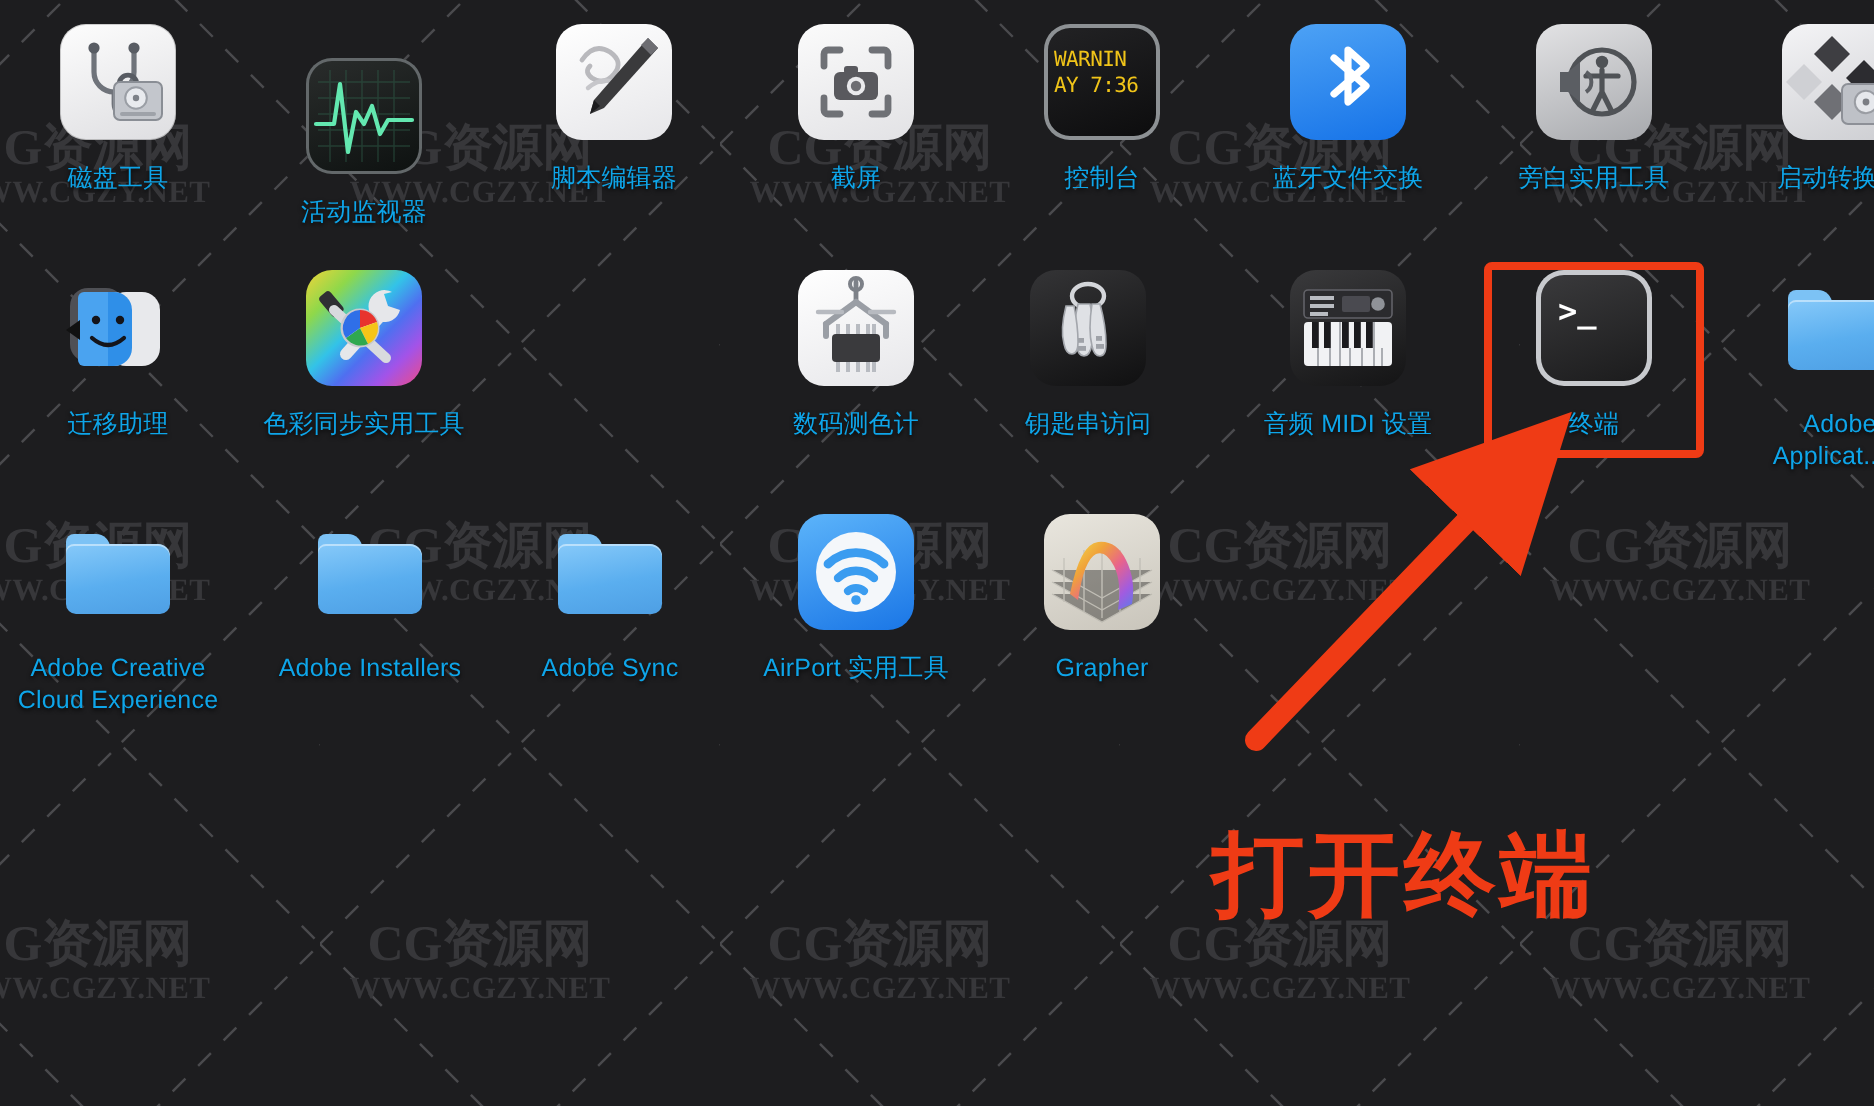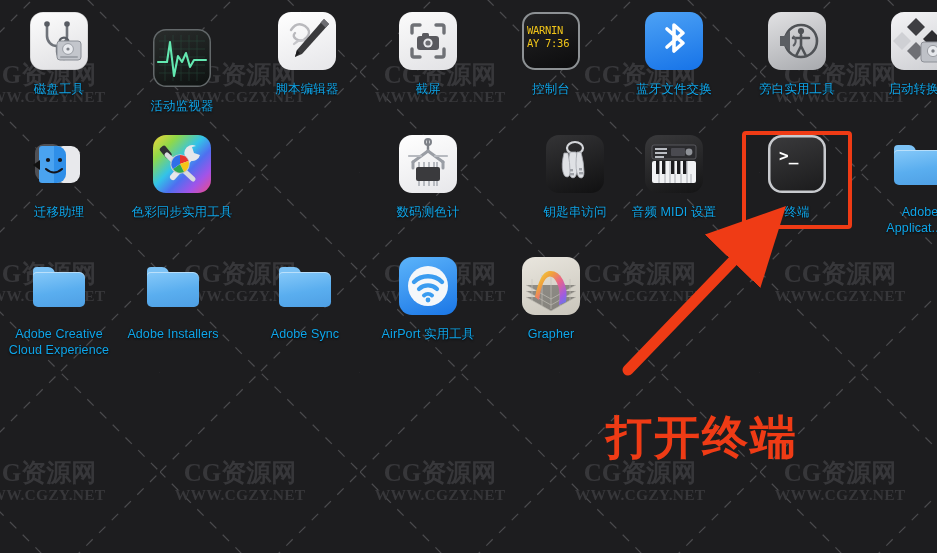--- a/index.html
+++ b/index.html
@@ -426,21 +426,21 @@
       <rect x="17" y="32" width="24" height="14" rx="2" fill="#3a3a3d"></rect>
       <g stroke="#b8bbc1" stroke-width="2">
         <path d="M20 46 v5 M25 46 v5 M30 46 v5 M35 46 v5 M38 46 v5"></path>
         <path d="M20 27 v5 M25 27 v5 M30 27 v5 M35 27 v5 M38 27 v5"></path>
       </g>
             </svg>
           </div>
         </div>
         <div class="label">数码测色计</div>
       </div>
-      <div class="item" style="left: 516px; top: 128px;">
+      <div class="item" style="left: 485px; top: 128px;">
         <div class="ico-wrap">
           <div class="ico ic-keychain">
             <div class="sq"></div>
             <svg class="glyph" viewBox="0 0 58 58" xmlns="http://www.w3.org/2000/svg">
       <ellipse cx="29" cy="13" rx="8" ry="6" fill="none" stroke="#d4d6da" stroke-width="2.2"></ellipse>
       <g fill="#dfe1e5" stroke="#a3a6ac" stroke-width=".8">
         <path d="M24 17 q-3 12 -1 20 q1 6 4 6 q3 0 4 -6 q2 -8 -1 -20 z"></path>
         <path d="M31 17 q-2 13 0 21 q1 5 4 5 q3 0 3 -6 q0 -9 -3 -20 z"></path>
         <path d="M18 18 q-3 12 -1 19 q1 5 4 5 q3 0 3 -6 q0 -8 -2 -18 z"></path>
       </g>
@@ -510,21 +510,21 @@
           <div class="ico ">
             <div class="folder">
               <div class="tab"></div>
               <div class="body"></div>
             </div>
           </div>
         </div>
         <div class="label">Adobe Creative
 Cloud Experience</div>
       </div>
-      <div class="item" style="left: 114px; top: 250px;">
+      <div class="item" style="left: 126px; top: 250px;">
         <div class="ico-wrap">
           <div class="ico ">
             <div class="folder">
               <div class="tab"></div>
               <div class="body"></div>
             </div>
           </div>
         </div>
         <div class="label">Adobe Installers</div>
       </div>

